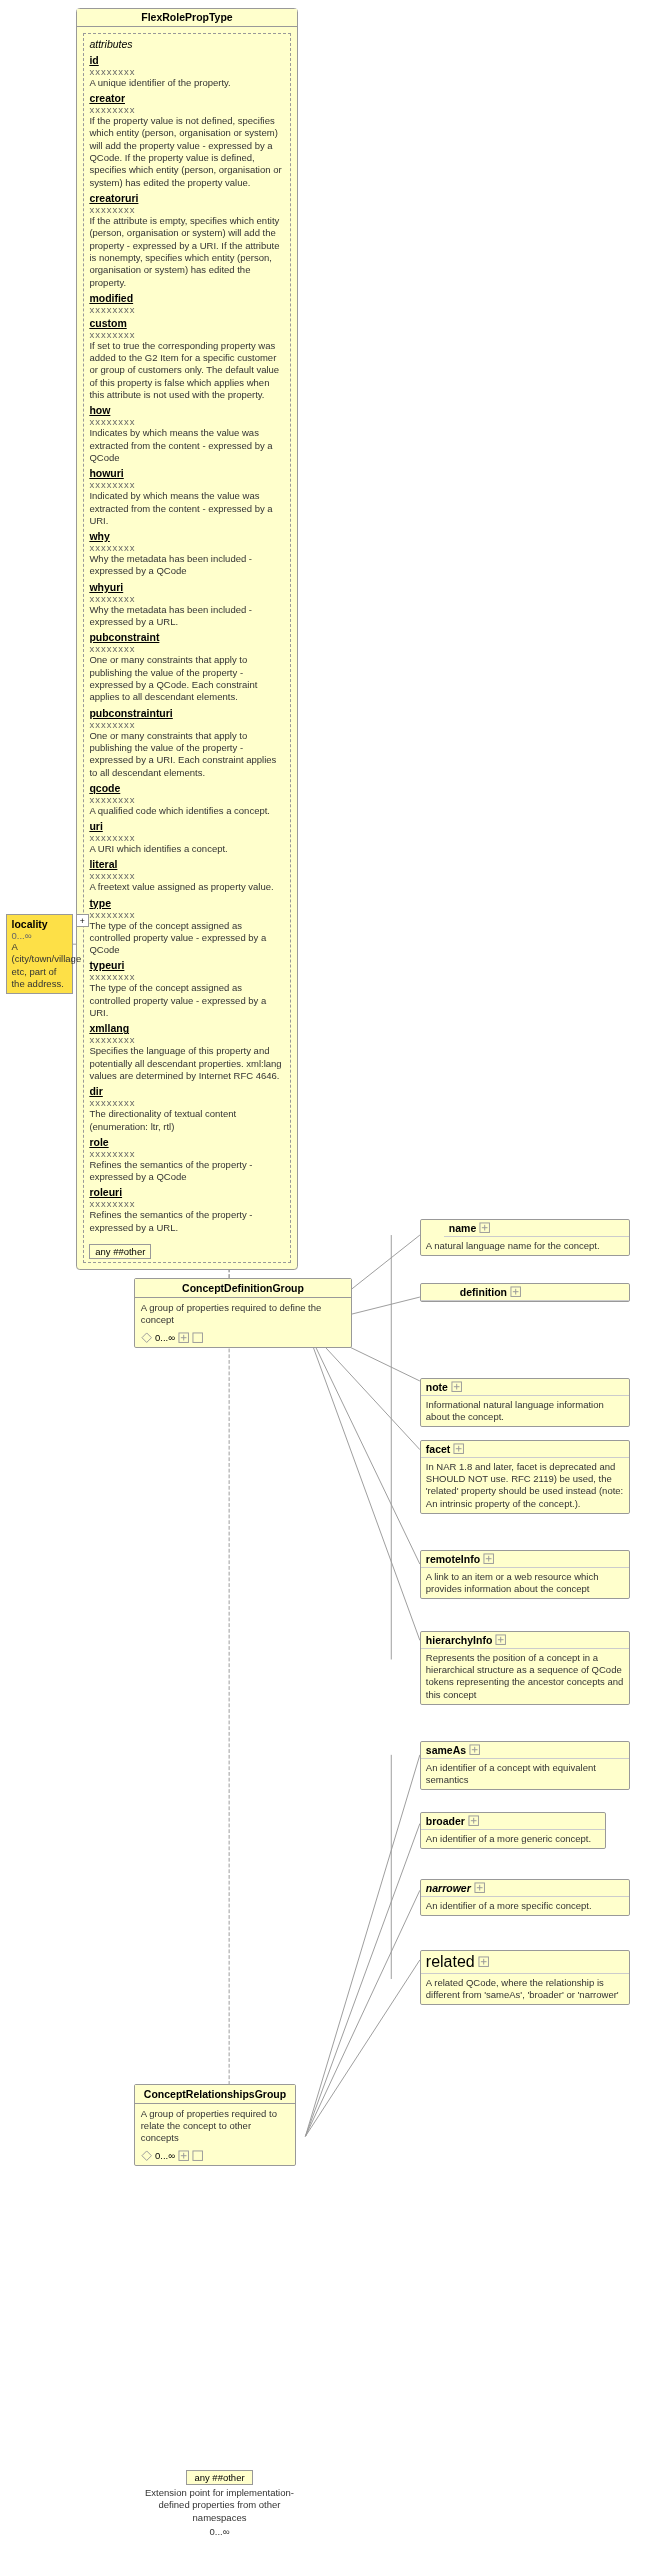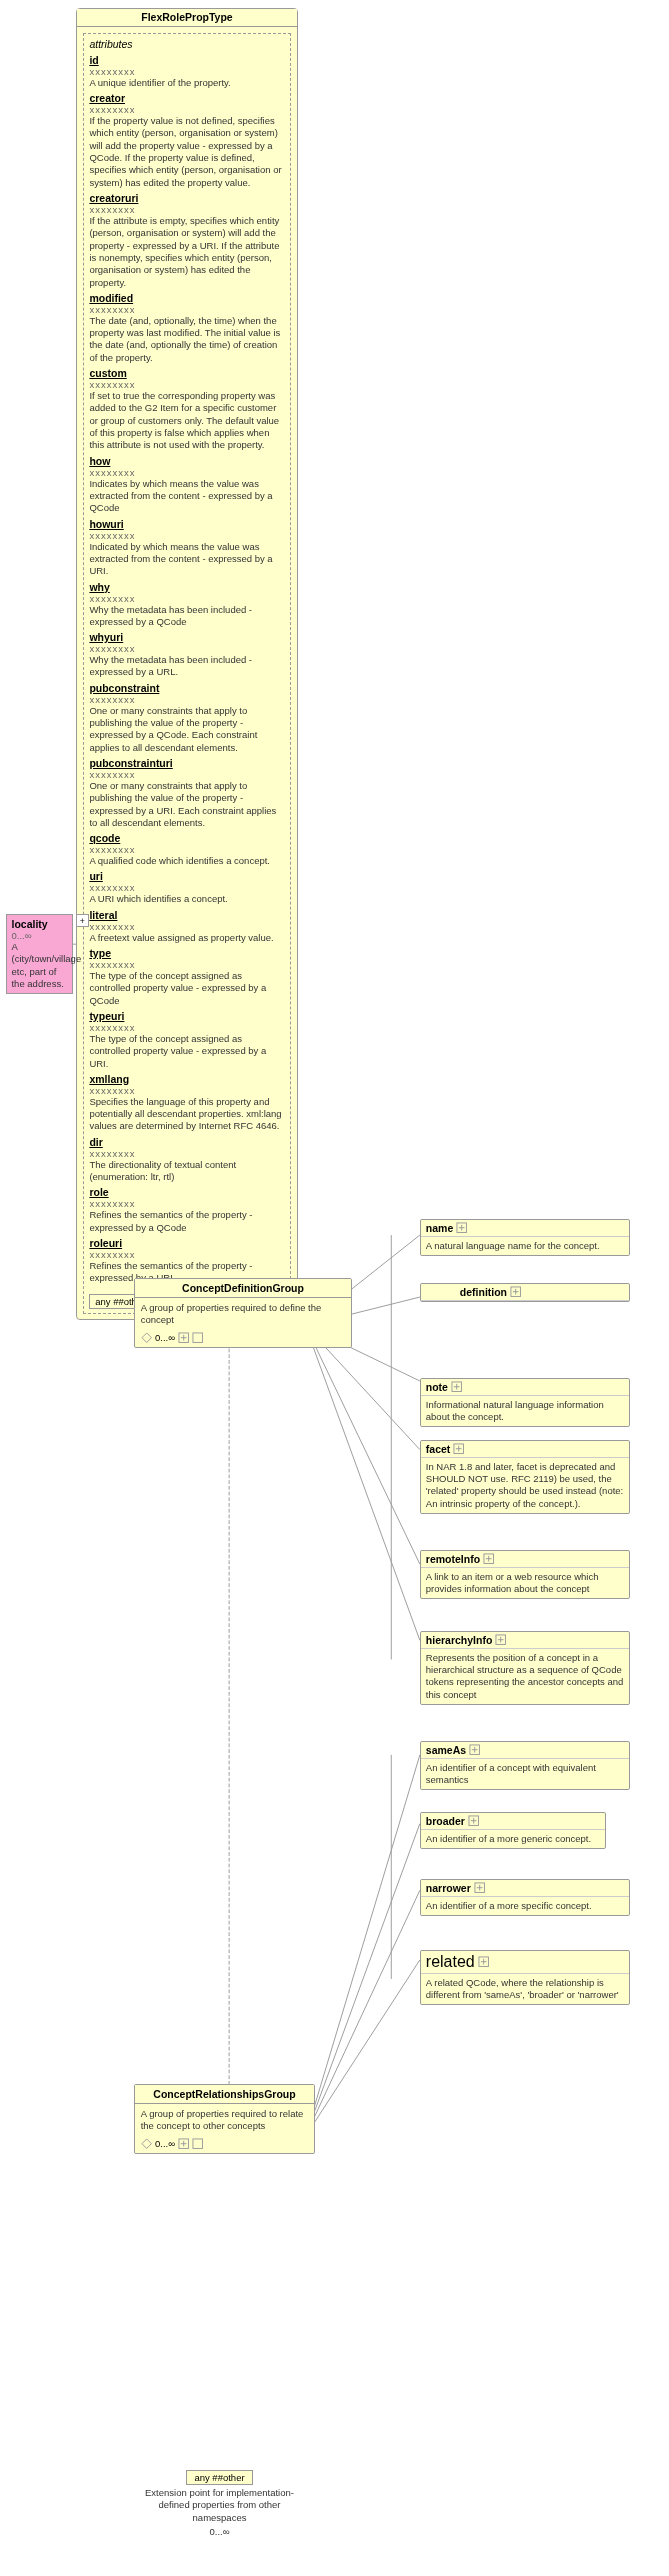--- a/index.html
+++ b/index.html
@@ -144,21 +144,20 @@
 
       <div class="attr-item">
         <span class="attr-name">creatoruri</span>
         <span class="attr-dots">xxxxxxxx</span>
         <div class="attr-desc">If the attribute is empty, specifies which entity (person, organisation or system) will add the property - expressed by a URI. If the attribute is nonempty, specifies which entity (person, organisation or system) has edited the property.</div>
       </div>
 
       <div class="attr-item">
         <span class="attr-name">modified</span>
         <span class="attr-dots">xxxxxxxx</span>
-        <div class="attr-desc">The date (and, optionally, the time) when the property was last modified. The initial value is the date (and, optionally the time) of creation of the property.</div>
       </div>
 
       <div class="attr-item">
         <span class="attr-name">custom</span>
         <span class="attr-dots">xxxxxxxx</span>
         <div class="attr-desc">If set to true the corresponding property was added to the G2 Item for a specific customer or group of customers only. The default value of this property is false which applies when this attribute is not used with the property.</div>
       </div>
 
       <div class="attr-item">
         <span class="attr-name">how</span>
@@ -250,21 +249,21 @@
         <div class="attr-desc">Refines the semantics of the property - expressed by a URL.</div>
       </div>
 
       <div style="margin-top:5.7px;">
         <span class="any-other">any ##other</span>
       </div>
     </div>
   </div>
 
   <div style="position:absolute; top:914px; left:5.7px; display:flex; align-items:flex-start; gap:2.9px;">
-    <div style="border:1px solid #999; padding:2.9px 4.8px; background:#f9a8d4; max-width:67px;">
+    <div style="border:1px solid #999; padding:2.9px 4.8px; background:#fde047; max-width:67px;">
       <div style="font-weight:bold; font-size:10.5px;">locality</div>
       <div style="font-size:9.5px; color:#666;">0...∞</div>
       <div style="font-size:9.5px; color:#333; line-height:1.3;">A (city/town/village etc, part of the address.</div>
     </div>
     <div style="width:13.4px; height:13.4px; border:1px solid #999; background:#fff; display:flex; align-items:center; justify-content:center; font-size:8.6px; cursor:pointer;">+</div>
   </div>
 
   <div style="position:absolute; top:1278px; left:134px; width:218px; background:#ffffcc; border:1px solid #999; border-radius:1.9px;">
     <div style="border-bottom:1px solid #999; padding:2.9px 5.7px; font-weight:bold; font-size:10.5px; text-align:center; background:#ffffcc;">ConceptDefinitionGroup</div>
     <div style="padding:3.8px 5.7px; font-size:9.5px; color:#333; line-height:1.3;">A group of properties required to define the concept</div>
@@ -278,41 +277,41 @@
         <rect x="1" y="1" width="10" height="10" fill="none" stroke="#999" stroke-width="1"></rect>
         <line x1="6" y1="3" x2="6" y2="9" stroke="#999" stroke-width="1"></line>
         <line x1="3" y1="6" x2="9" y2="6" stroke="#999" stroke-width="1"></line>
       </svg>
       <svg width="11.4" height="11.4" viewBox="0 0 12 12">
         <rect x="1" y="1" width="10" height="10" fill="none" stroke="#999" stroke-width="1"></rect>
       </svg>
     </div>
   </div>
 
-  <div style="position:absolute; top:2084px; left:134px; width:181px; background:#ffffcc; border:1px solid #999; border-radius:1.9px;">
+  <div style="position:absolute; top:2084px; left:134px; width:162px; background:#ffffcc; border:1px solid #999; border-radius:1.9px;">
     <div style="border-bottom:1px solid #999; padding:2.9px 5.7px; font-weight:bold; font-size:10.5px; text-align:center; background:#ffffcc;">ConceptRelationshipsGroup</div>
     <div style="padding:3.8px 5.7px; font-size:9.5px; color:#333; line-height:1.3;">A group of properties required to relate the concept to other concepts</div>
     <div style="padding:1.9px 5.7px 3.8px; display:flex; align-items:center; gap:2.9px;">
       <svg width="11.4" height="11.4" viewBox="0 0 12 12">
         <polygon points="6,1 11,6 6,11 1,6" fill="none" stroke="#999" stroke-width="1"></polygon>
       </svg>
       <span style="font-size:9.5px;">0...∞</span>
       <svg width="11.4" height="11.4" viewBox="0 0 12 12">
         <rect x="1" y="1" width="10" height="10" fill="none" stroke="#999" stroke-width="1"></rect>
         <line x1="6" y1="3" x2="6" y2="9" stroke="#999" stroke-width="1"></line>
         <line x1="3" y1="6" x2="9" y2="6" stroke="#999" stroke-width="1"></line>
       </svg>
       <svg width="11.4" height="11.4" viewBox="0 0 12 12">
         <rect x="1" y="1" width="10" height="10" fill="none" stroke="#999" stroke-width="1"></rect>
       </svg>
     </div>
   </div>
 
   <div style="position:absolute; top:1219px; left:420px; width:210px; background:#ffffcc; border:1px solid #999; border-radius:1.9px;">
-    <div style="padding:1.9px 4.8px; display:flex; align-items:center; gap:2.9px; border-bottom:1px solid #ccc;">
+    <div style="padding:1.9px 4.8px; display:flex; align-items:center; gap:2.9px; border-bottom:1px solid #ccc;margin-left:23px;">
       <span style="font-weight:bold; font-size:10.5px;">name</span>
       <svg width="11.4" height="11.4" viewBox="0 0 12 12">
         <rect x="1" y="1" width="10" height="10" fill="none" stroke="#999" stroke-width="1"></rect>
         <line x1="6" y1="3" x2="6" y2="9" stroke="#999" stroke-width="1"></line>
         <line x1="3" y1="6" x2="9" y2="6" stroke="#999" stroke-width="1"></line>
       </svg>
     </div>
     <div style="padding:2.9px 4.8px; font-size:9.5px; color:#333; line-height:1.3;">A natural language name for the concept.</div>
   </div>
 
@@ -393,21 +392,21 @@
       <svg width="11.4" height="11.4" viewBox="0 0 12 12">
         <rect x="1" y="1" width="10" height="10" fill="none" stroke="#999" stroke-width="1"></rect>
         <line x1="6" y1="3" x2="6" y2="9" stroke="#999" stroke-width="1"></line>
         <line x1="3" y1="6" x2="9" y2="6" stroke="#999" stroke-width="1"></line>
       </svg>
     </div>
     <div style="padding:2.9px 4.8px; font-size:9.5px; color:#333; line-height:1.3;">An identifier of a more generic concept.</div>
   </div>
 
   <div style="position:absolute; top:1879px; left:420px; width:210px; background:#ffffcc; border:1px solid #999; border-radius:1.9px;">
-    <div style="padding:1.9px 4.8px; display:flex; align-items:center; gap:2.9px; border-bottom:1px solid #ccc;">
+    <div style="padding:1.9px 4.8px; display:flex; align-items:center; gap:2.9px; border-bottom:1px solid #ccc;font-style:italic;">
       <span style="font-weight:bold; font-size:10.5px;">narrower</span>
       <svg width="11.4" height="11.4" viewBox="0 0 12 12">
         <rect x="1" y="1" width="10" height="10" fill="none" stroke="#999" stroke-width="1"></rect>
         <line x1="6" y1="3" x2="6" y2="9" stroke="#999" stroke-width="1"></line>
         <line x1="3" y1="6" x2="9" y2="6" stroke="#999" stroke-width="1"></line>
       </svg>
     </div>
     <div style="padding:2.9px 4.8px; font-size:9.5px; color:#333; line-height:1.3;">An identifier of a more specific concept.</div>
   </div>
 

